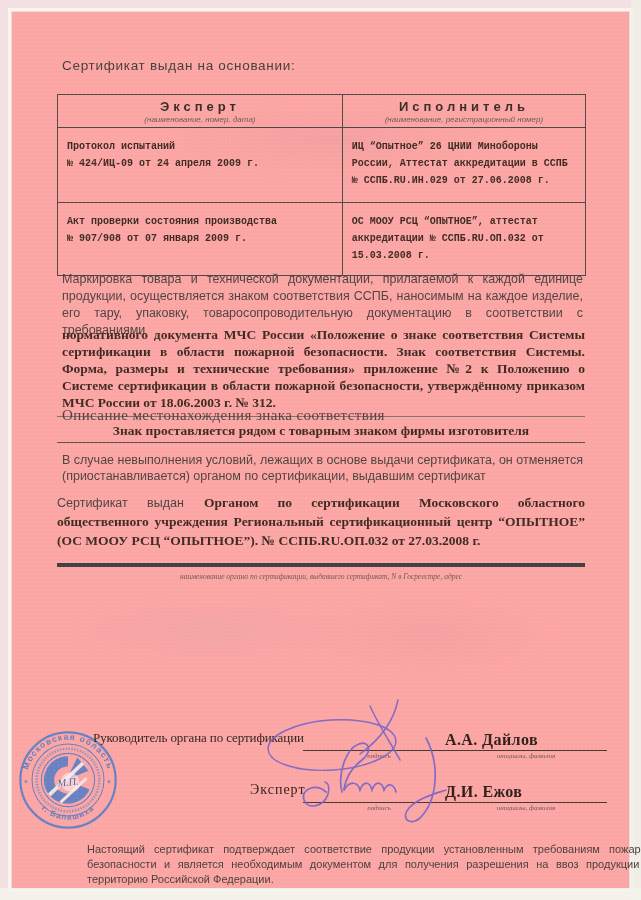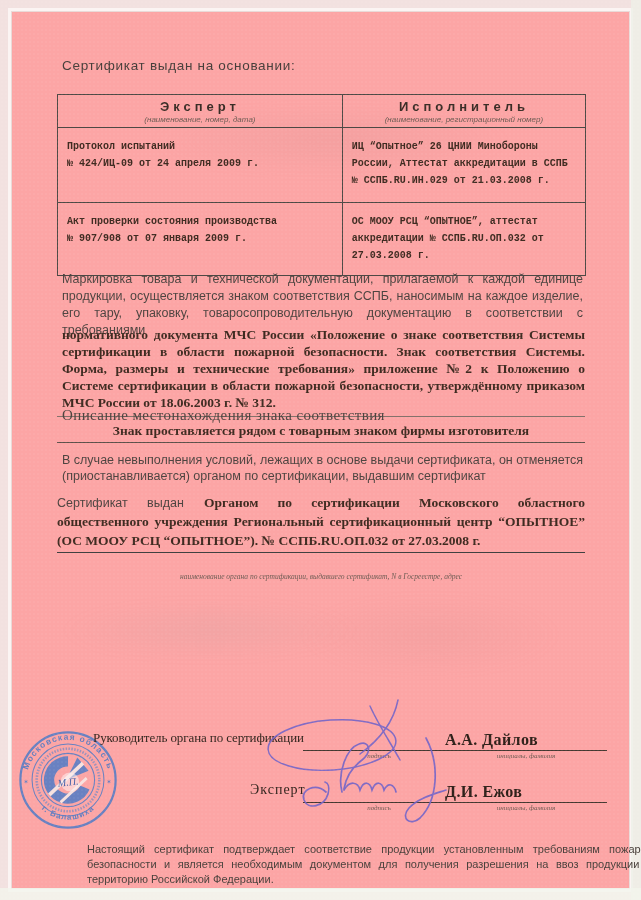--- a/index.html
+++ b/index.html
@@ -51,21 +51,21 @@
   .p-normative{
     left:57px;top:326px;width:528px;font-size:13.5px;line-height:17px;z-index:2;
     padding:0 0 5px 5px;border-bottom:1px solid #84726b;box-sizing:border-box;
   }
   .desc-label{left:62px;top:407px;font-size:15px;letter-spacing:.4px;z-index:2;font-family:Liberation Serif, serif;}
   .mark-value{
     left:57px;top:423px;width:528px;text-align:center;font-size:13.5px;z-index:2;
     padding-bottom:3px;border-bottom:1px solid #5c4f49;box-sizing:border-box;
   }
   .p-cancel{left:62px;top:452px;width:521px;font-size:12.5px;line-height:16px;z-index:2;}
-  .p-issued{left:57px;top:493px;width:528px;z-index:2;border-bottom:1px solid #404040;padding-bottom:2px;box-sizing:border-box;}
+  .p-issued{left:57px;top:493px;width:528px;z-index:2;border-bottom:4px solid #404040;padding-bottom:13px;box-sizing:border-box;}
   .p-issued .ln{text-align:justify;line-height:18px;}
   .p-issued .sans-seg{font-size:12.5px;}
   .p-issued .b-seg{font-size:13.5px;}
   .p-issued .addr{text-align:justify;line-height:19px;padding-left:4px;}
   .issued-caption{
     left:57px;top:572px;width:528px;text-align:center;z-index:2;
     font-family:"Liberation Serif",serif;font-style:italic;font-size:7.5px;color:#6d5b53;
   }
 
   .sig-label{font-family:"Liberation Serif",serif;font-size:13px;color:#33251e;z-index:3;}
@@ -114,26 +114,26 @@
         <div class="st">(наименование, номер, дата)</div>
       </td>
       <td class="th">
         <div class="t">Исполнитель</div>
         <div class="st">(наименование, регистрационный номер)</div>
       </td>
     </tr>
     <tr>
       <td class="cell r1">Протокол испытаний
 № 424/ИЦ-09 от 24 апреля 2009 г.</td>
-      <td class="cell r1">ИЦ “Опытное” 26 ЦНИИ Минобороны России, Аттестат аккредитации в ССПБ № ССПБ.RU.ИН.029 от 21.03.2008 г.</td>
+      <td class="cell r1">ИЦ “Опытное” 26 ЦНИИ Минобороны России, Аттестат аккредитации в ССПБ № ССПБ.RU.ИН.029 от 27.06.2008 г.</td>
     </tr>
     <tr>
       <td class="cell r2">Акт проверки состояния производства
 № 907/908 от 07 января 2009 г.</td>
-      <td class="cell r2">ОС МООУ РСЦ “ОПЫТНОЕ”, аттестат аккредитации № ССПБ.RU.ОП.032 от 27.03.2008 г.</td>
+      <td class="cell r2">ОС МООУ РСЦ “ОПЫТНОЕ”, аттестат аккредитации № ССПБ.RU.ОП.032 от 15.03.2008 г.</td>
     </tr>
   </tbody>
     </table>
 
   <div class="abs p-marking sans justify">Маркировка товара и технической документации, прилагаемой к каждой единице продукции, осуществляется знаком соответствия ССПБ, наносимым на каждое изделие, его тару, упаковку, товаросопроводительную документацию в соответствии с требованиями</div>
 
   <div class="abs p-normative serifb justify">нормативного документа МЧС России «Положение о знаке соответствия Системы сертификации в области пожарной безопасности. Знак соответствия Системы. Форма, размеры и технические требования» приложение №2 к Положению о Системе сертификации в области пожарной безопасности, утверждённому приказом МЧС России от 18.06.2003 г. № 312.</div>
 
   <div class="abs desc-label sans">Описание местонахождения знака соответствия</div>
   <div class="abs mark-value serifb">Знак проставляется рядом с товарным знаком фирмы изготовителя</div>

